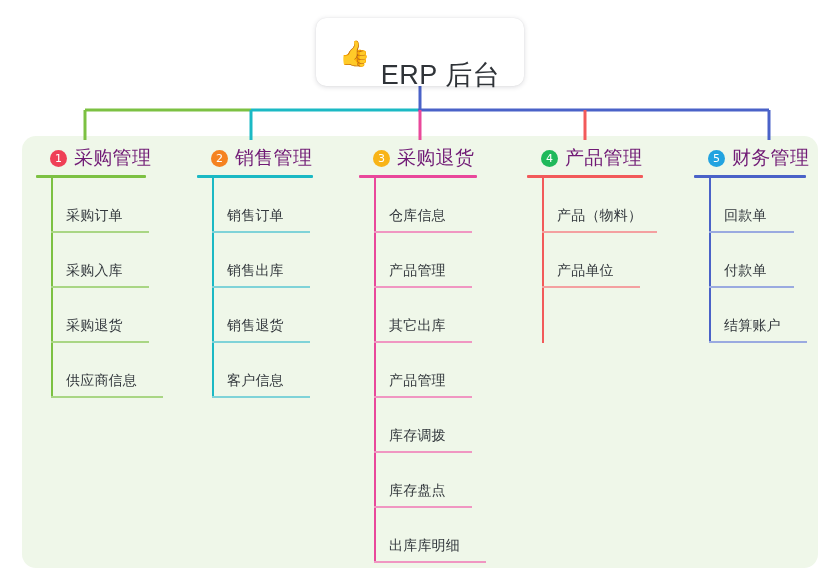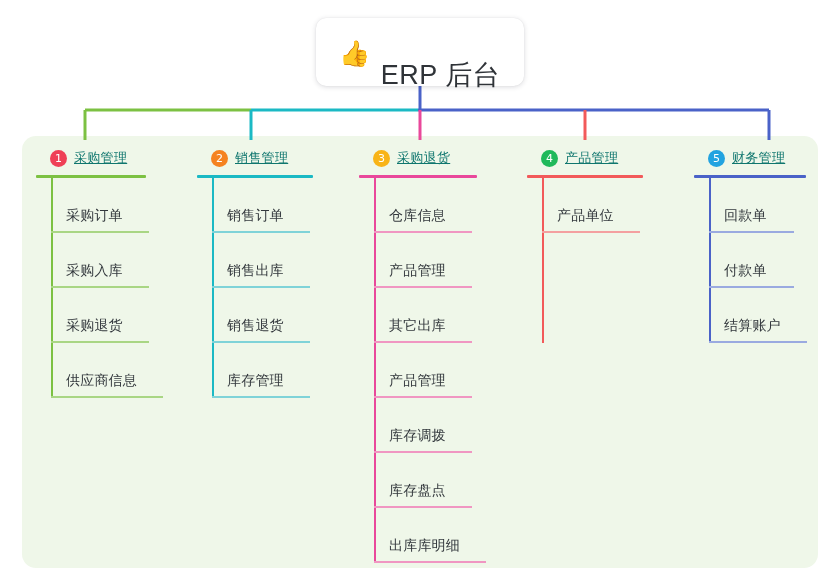--- a/index.html
+++ b/index.html
@@ -90,25 +90,24 @@
     height: 17px;
     border-radius: 50%;
     color: #ffffff;
     font-size: 11px;
     line-height: 17px;
     text-align: center;
     flex: none;
     font-family: "DejaVu Sans", sans-serif;
   }
   .col-title {
-    font-size: 13px;
-    color: #0f766e;
+    font-size: 19px;
+    color: #701a75;
     white-space: nowrap;
     letter-spacing: 0.3px;
-    text-decoration: underline;
   }
   .header-rule {
     height: 3px;
     margin-top: 5px;
     border-radius: 1px;
   }
 
   .items {
     position: relative;
     margin-top: 0;
@@ -207,21 +206,21 @@
           </div>
           <div class="item">
             <span class="item-label">销售出库</span>
             <div class="item-rule" style="background: rgb(127, 211, 216); width: 98px;"></div>
           </div>
           <div class="item">
             <span class="item-label">销售退货</span>
             <div class="item-rule" style="background: rgb(127, 211, 216); width: 98px;"></div>
           </div>
           <div class="item">
-            <span class="item-label">库存管理</span>
+            <span class="item-label">客户信息</span>
             <div class="item-rule" style="background: rgb(127, 211, 216); width: 98px;"></div>
           </div>
         </div>
       </div>
       <div class="column" style="left: 359px;">
         <div class="col-header">
           <span class="badge" style="background: rgb(248, 180, 23);">3</span>
           <span class="col-title">采购退货</span>
         </div>
         <div class="header-rule" style="background: rgb(233, 72, 155); width: 118px;"></div>
@@ -259,20 +258,24 @@
       </div>
       <div class="column" style="left: 527px;">
         <div class="col-header">
           <span class="badge" style="background: rgb(31, 185, 90);">4</span>
           <span class="col-title">产品管理</span>
         </div>
         <div class="header-rule" style="background: rgb(242, 90, 90); width: 116px;"></div>
         <div class="items">
           <div class="spine" style="background: rgb(242, 90, 90); height: 165px;"></div>
           <div class="item">
+            <span class="item-label">产品（物料）</span>
+            <div class="item-rule" style="background: rgb(244, 160, 160); width: 115px;"></div>
+          </div>
+          <div class="item">
             <span class="item-label">产品单位</span>
             <div class="item-rule" style="background: rgb(244, 160, 160); width: 98px;"></div>
           </div>
         </div>
       </div>
       <div class="column" style="left: 694px;">
         <div class="col-header">
           <span class="badge" style="background: rgb(34, 163, 224);">5</span>
           <span class="col-title">财务管理</span>
         </div>

